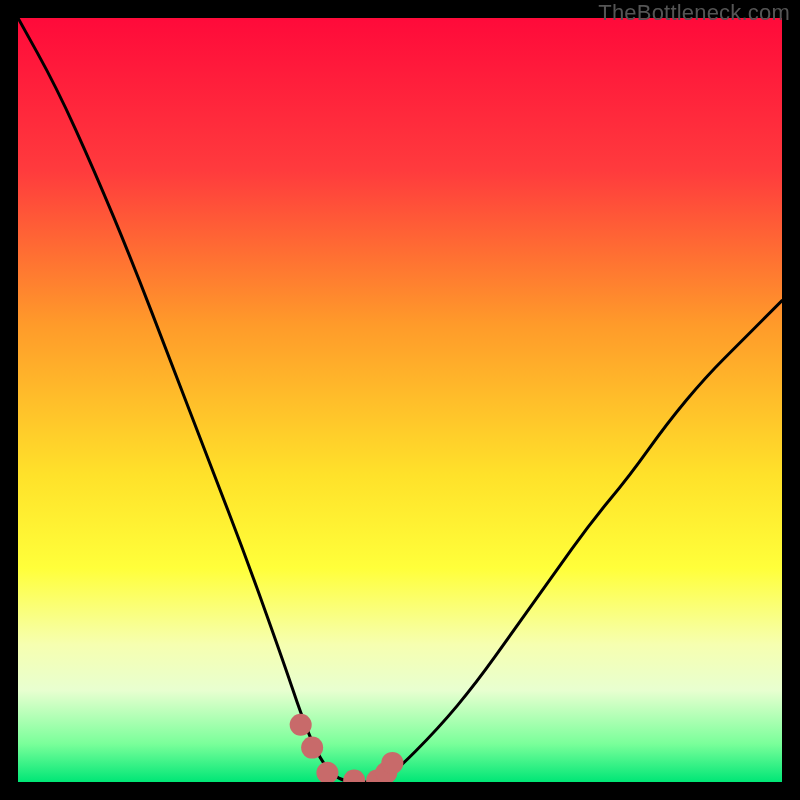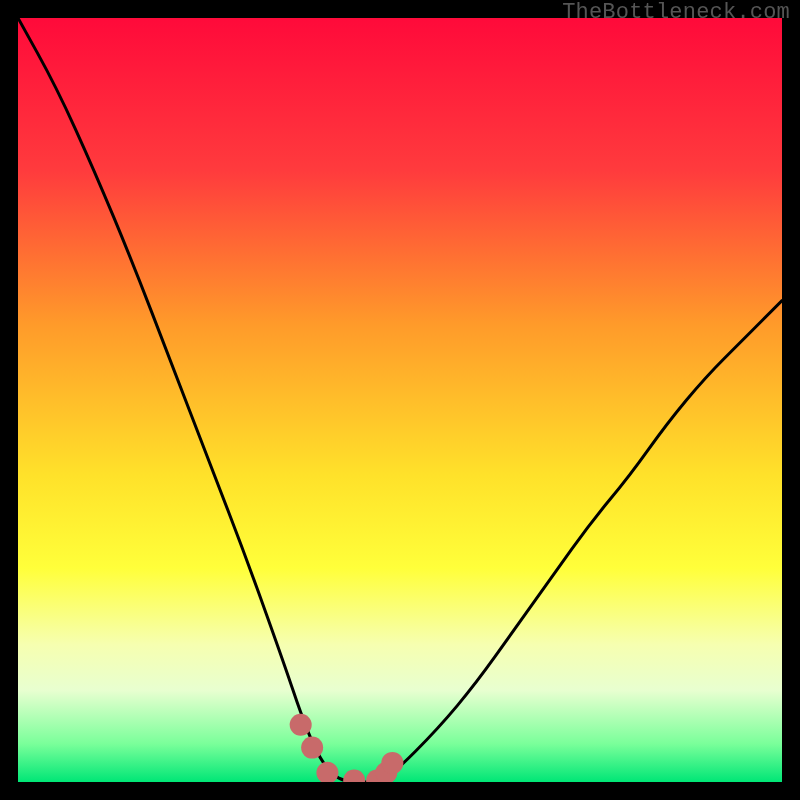--- a/index.html
+++ b/index.html
@@ -15,21 +15,21 @@
     left: 18px;
     top: 18px;
     width: 764px;
     height: 764px;
     background: #000000;
   }
   .attribution {
     position: absolute;
     top: 0px;
     right: 10px;
-    font-family: Liberation Mono, monospace;
+    font-family: Liberation Sans, sans-serif;
     font-size: 22px;
     font-weight: 500;
     color: #555555;
     z-index: 10;
     letter-spacing: 0.2px;
   }
   svg {
     display: block;
   }
 </style>

